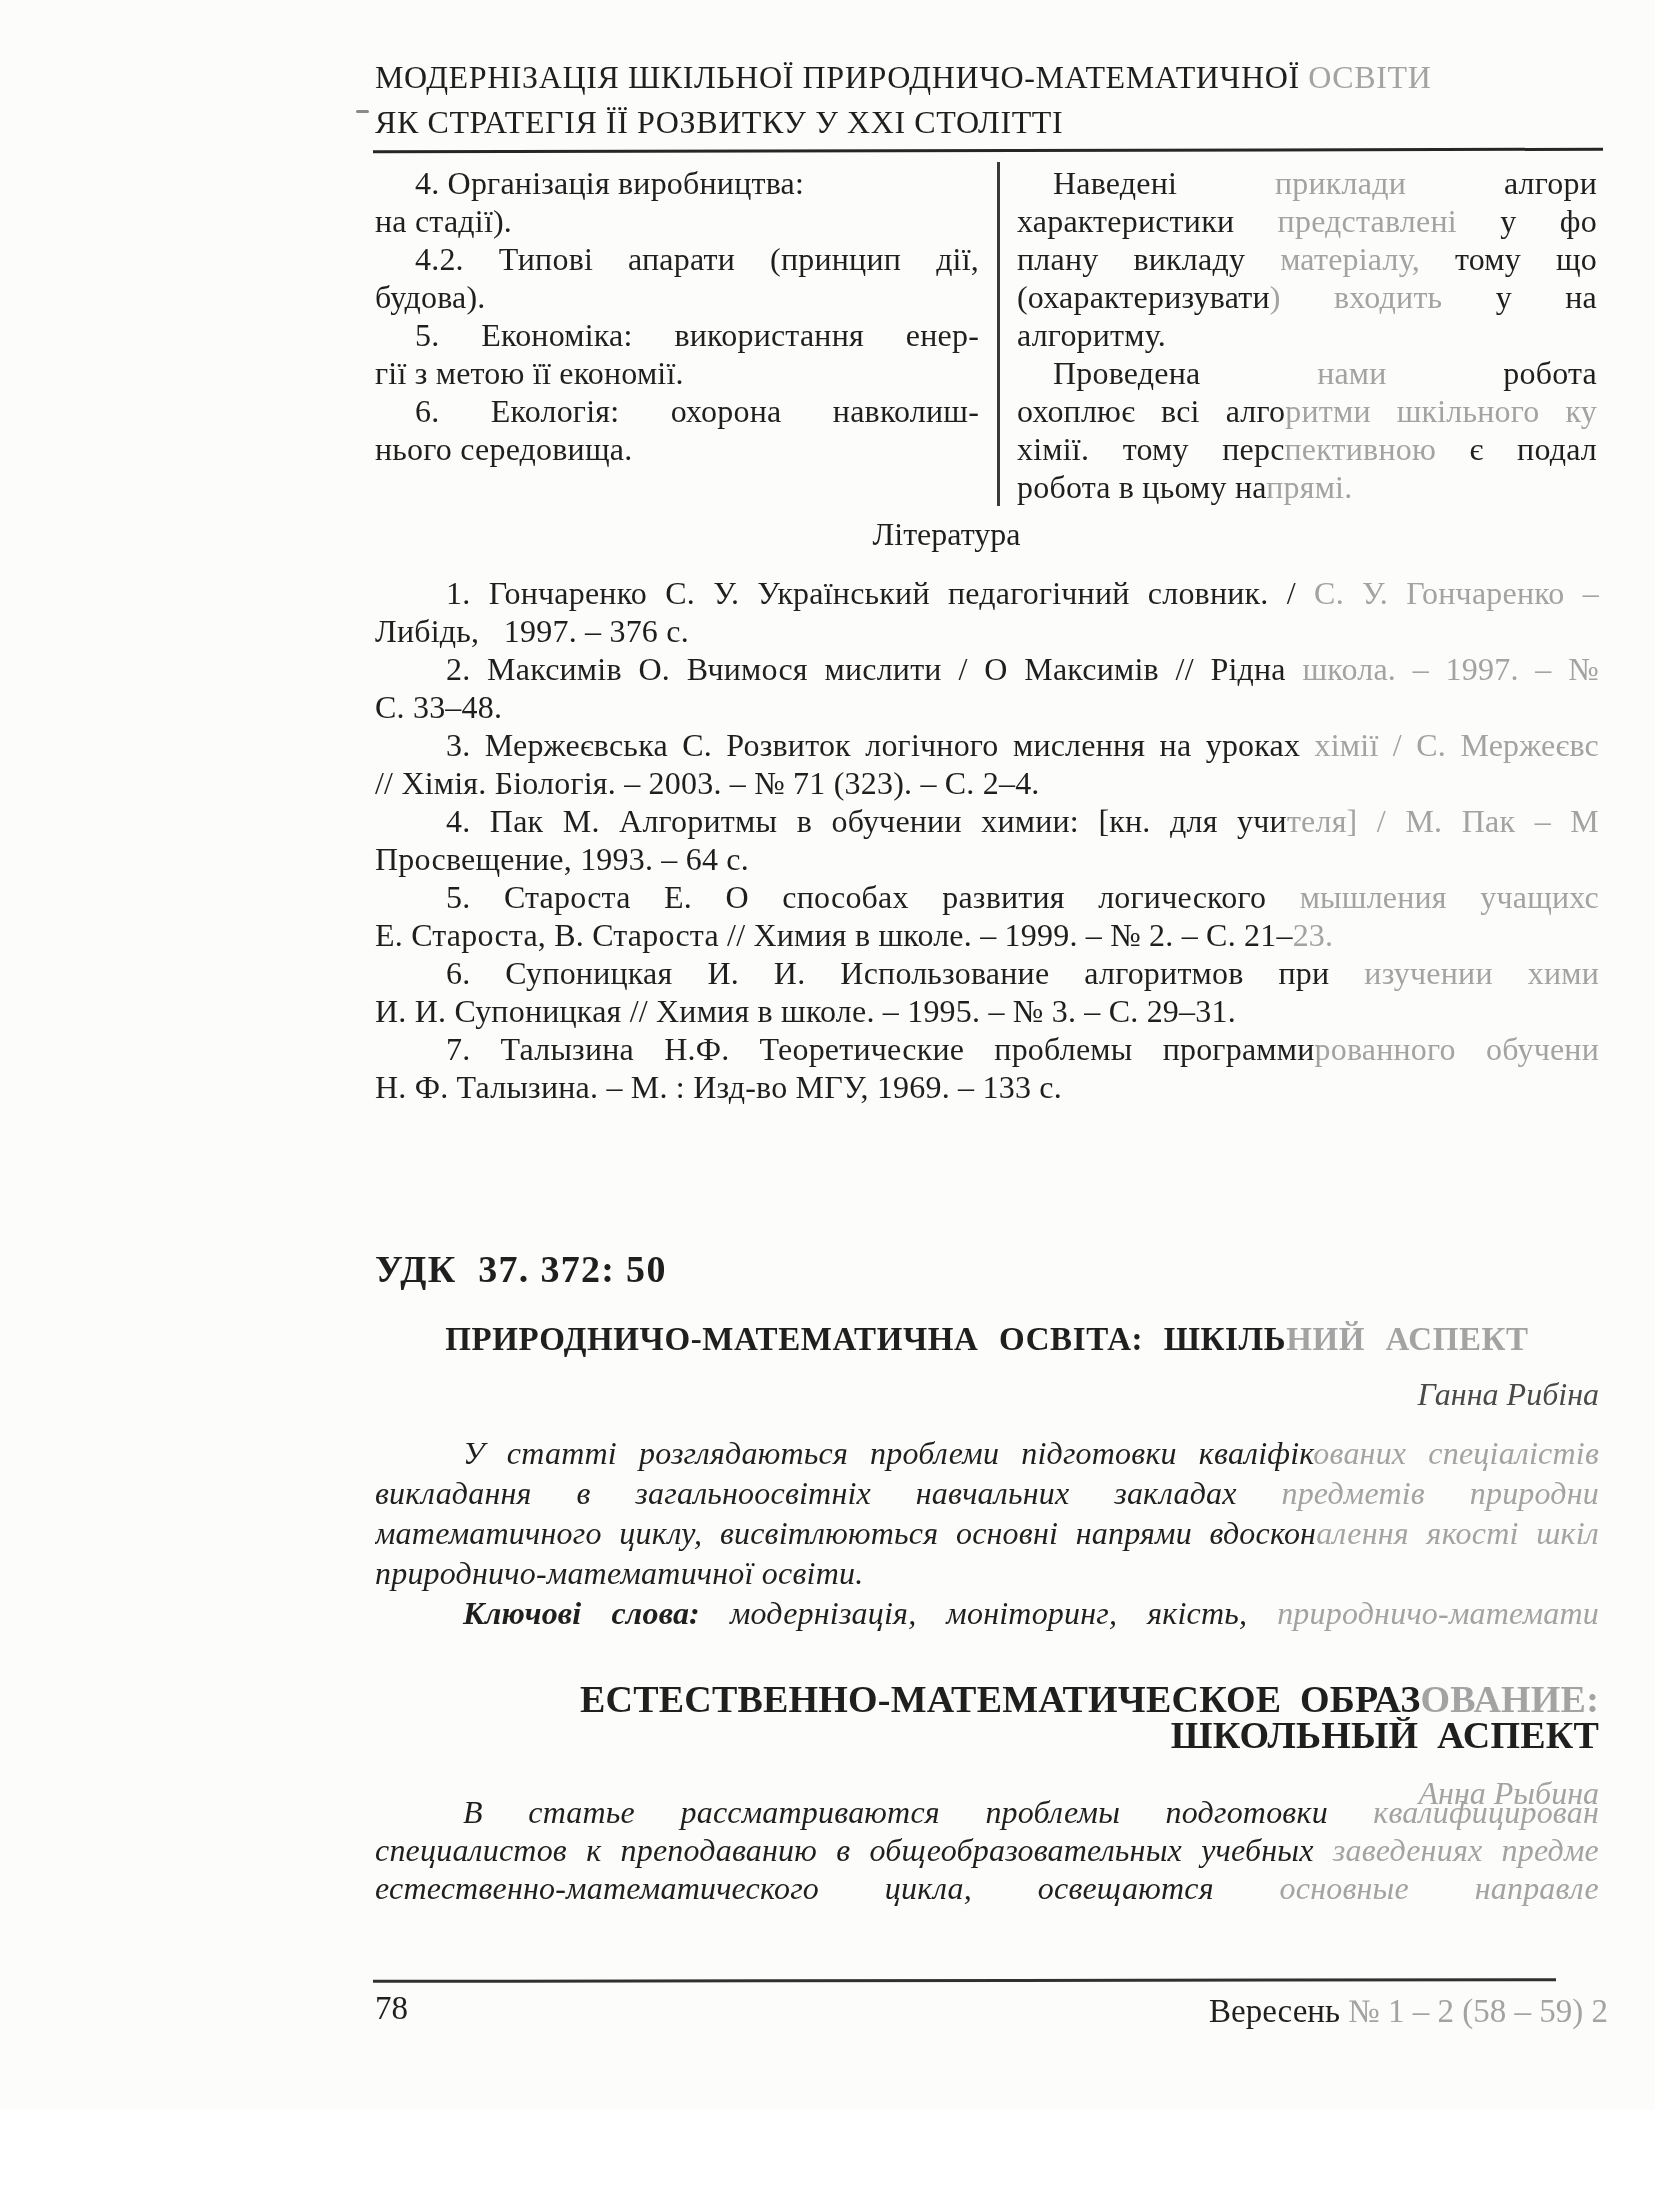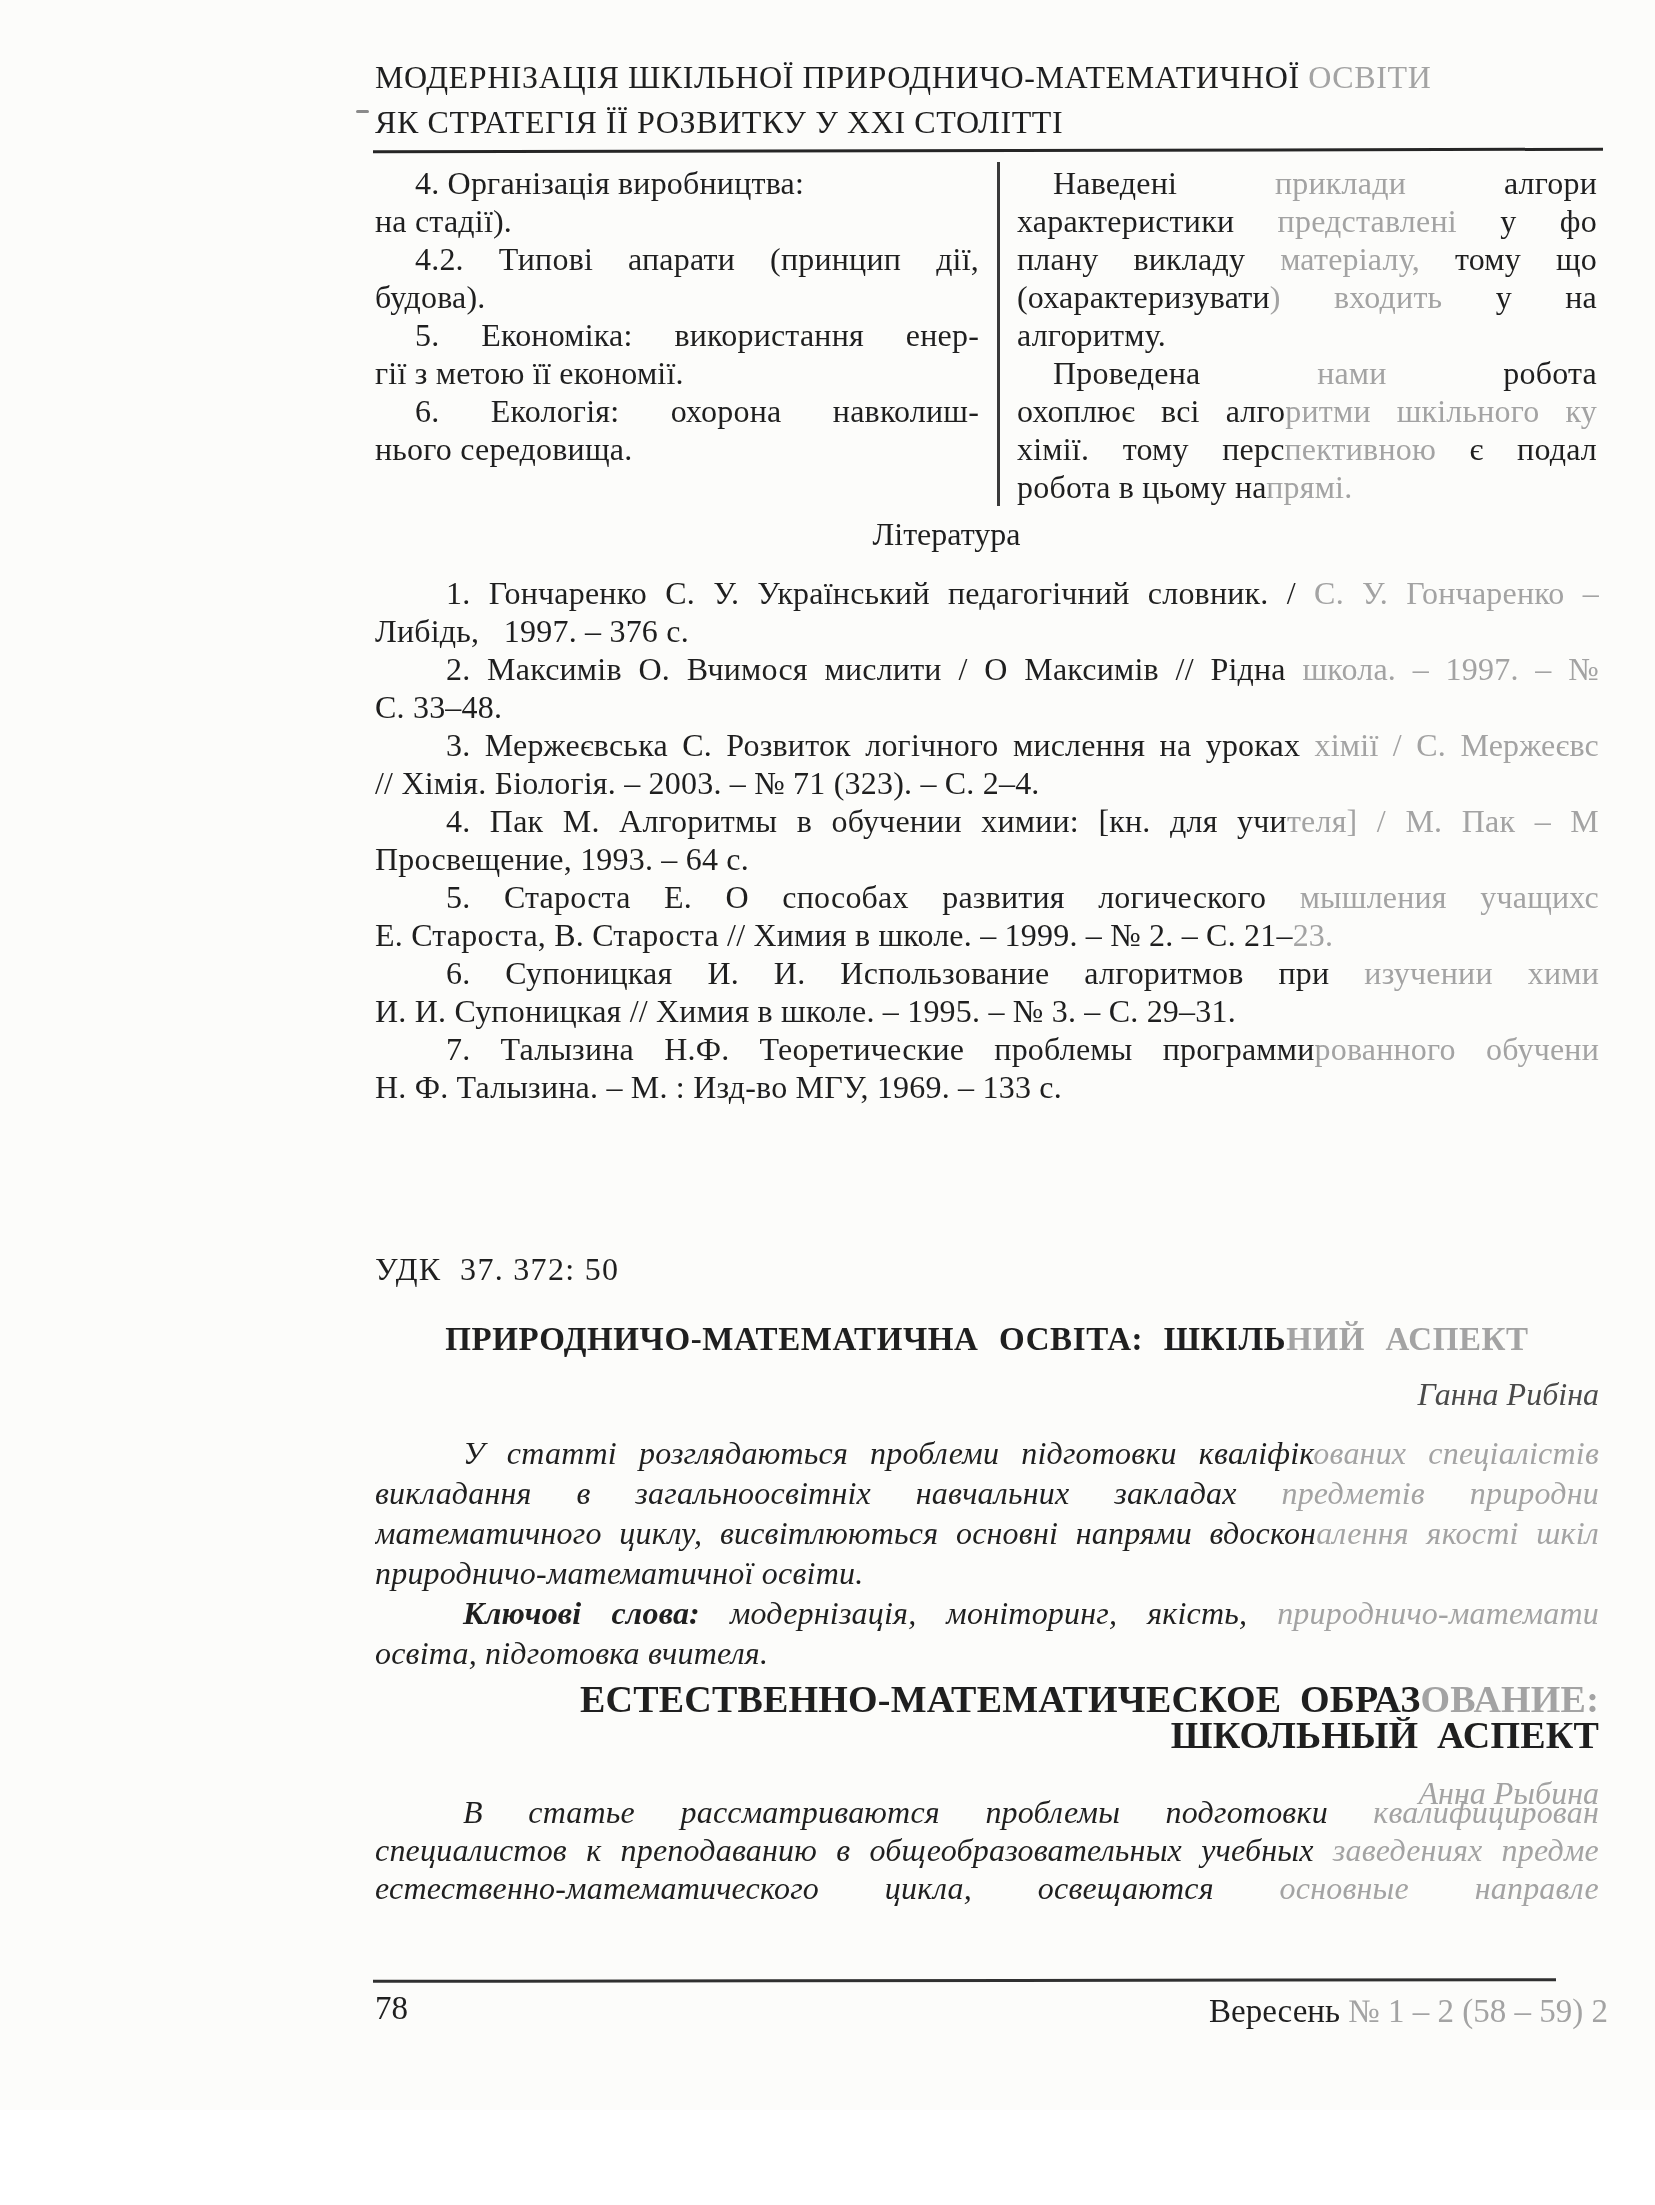--- a/index.html
+++ b/index.html
@@ -21,21 +21,21 @@
   .sd{color:inherit;}
   .sf{color:#a3a3a3;}
   .kw{font-weight:bold;}
   #hdr{position:absolute;left:375px;top:55px;width:1228px;font-size:32px;line-height:45px;letter-spacing:0.6px;white-space:nowrap;}
   #rule1{position:absolute;left:373px;top:149px;width:1230px;height:3.2px;background:#262626;box-shadow:0 3.9px 0 -1.9px #9a9a9a;transform:rotate(-0.12deg);}
   #colL{position:absolute;left:375px;top:164px;width:604px;}
   #colDiv{position:absolute;left:997px;top:162px;width:2.6px;height:344px;background:#3a3a3a;}
   #colR{position:absolute;left:1017px;top:164px;width:580px;}
   #lit{position:absolute;left:375px;top:515px;width:1143px;text-align:center;font-size:32px;height:39px;line-height:39px;}
   #refs{position:absolute;left:375px;top:574px;width:1224px;font-family:Liberation Serif, serif;}
-  #udk{position:absolute;left:375px;top:1250px;font-size:32px;font-weight:normal;letter-spacing:1.3px;height:39px;line-height:39px;}
+  #udk{position:absolute;left:375px;top:1250px;font-size:38px;font-weight:bold;letter-spacing:1.3px;height:39px;line-height:39px;}
   #titleUA{position:absolute;left:375px;top:1318px;width:1224px;text-align:center;font-weight:bold;font-size:33px;word-spacing:11.7px;letter-spacing:0.6px;height:42px;line-height:42px;overflow:hidden;}
   #authUA{position:absolute;left:375px;top:1375px;width:1224px;text-align:right;font-style:italic;font-size:32px;color:#4a4a4a;height:39px;line-height:39px;}
   #absUA{position:absolute;left:375px;top:1433px;width:1224px;font-style:italic;}
   #titleRU{position:absolute;left:375px;top:1681px;width:1224px;text-align:center;font-weight:bold;font-size:33px;word-spacing:9px;letter-spacing:0.6px;}
   #titleRU .ln{height:36px;line-height:36px;font-size:38px;overflow:hidden;text-align:right;}
   #authRU{position:absolute;left:375px;top:1774px;width:1224px;text-align:right;font-style:italic;font-size:32px;color:#a3a3a3;height:39px;line-height:39px;}
   #absRU{position:absolute;left:375px;top:1793px;width:1224px;font-style:italic;}
   #rule2{position:absolute;left:373px;top:1979px;width:1183px;height:2.6px;background:#303030;transform:rotate(-0.08deg);}
   #pageNum{position:absolute;left:375px;top:1989px;font-size:33px;height:39px;line-height:39px;}
   #issue{position:absolute;left:375px;top:1992px;width:1233px;text-align:right;font-size:33px;height:39px;line-height:39px;}
@@ -102,21 +102,20 @@
   <div id="titleUA"><span class="sd">ПРИРОДНИЧО-МАТЕМАТИЧНА ОСВІТА: ШКІЛЬ</span><span class="sf">НИЙ АСПЕКТ</span></div>
 
   <div id="authUA">Ганна Рибіна</div>
 
   <div id="absUA">
     <div class="ln lh62 j in4"><span class="sd">У статті розглядаються проблеми підготовки кваліфік</span><span class="sf">ованих спеціалістів</span></div>
     <div class="ln lh62 j"><span class="sd">викладання в загальноосвітніх навчальних закладах </span><span class="sf">предметів природни</span></div>
     <div class="ln lh62 j"><span class="sd">математичного циклу, висвітлюються основні напрями вдоскон</span><span class="sf">алення якості шкіл</span></div>
     <div class="ln lh62"><span class="sd">природничо-математичної освіти.</span></div>
     <div class="ln lh62 j in4"><span class="sd kw">Ключові слова: </span><span class="sd">модернізація, моніторинг, якість, </span><span class="sf">природничо-математи</span></div>
-    <div class="ln lh62"><span class="sd">освіта, підготовка вчителя.</span></div>
   </div>
 
   <div id="titleRU">
     <div class="ln"><span class="sd">ЕСТЕСТВЕННО-МАТЕМАТИЧЕСКОЕ ОБРАЗ</span><span class="sf">ОВАНИЕ:</span></div>
     <div class="ln"><span class="sd">ШКОЛЬНЫЙ АСПЕКТ</span></div>
   </div>
 
   <div id="authRU">Анна Рыбина</div>
 
   <div id="absRU">

